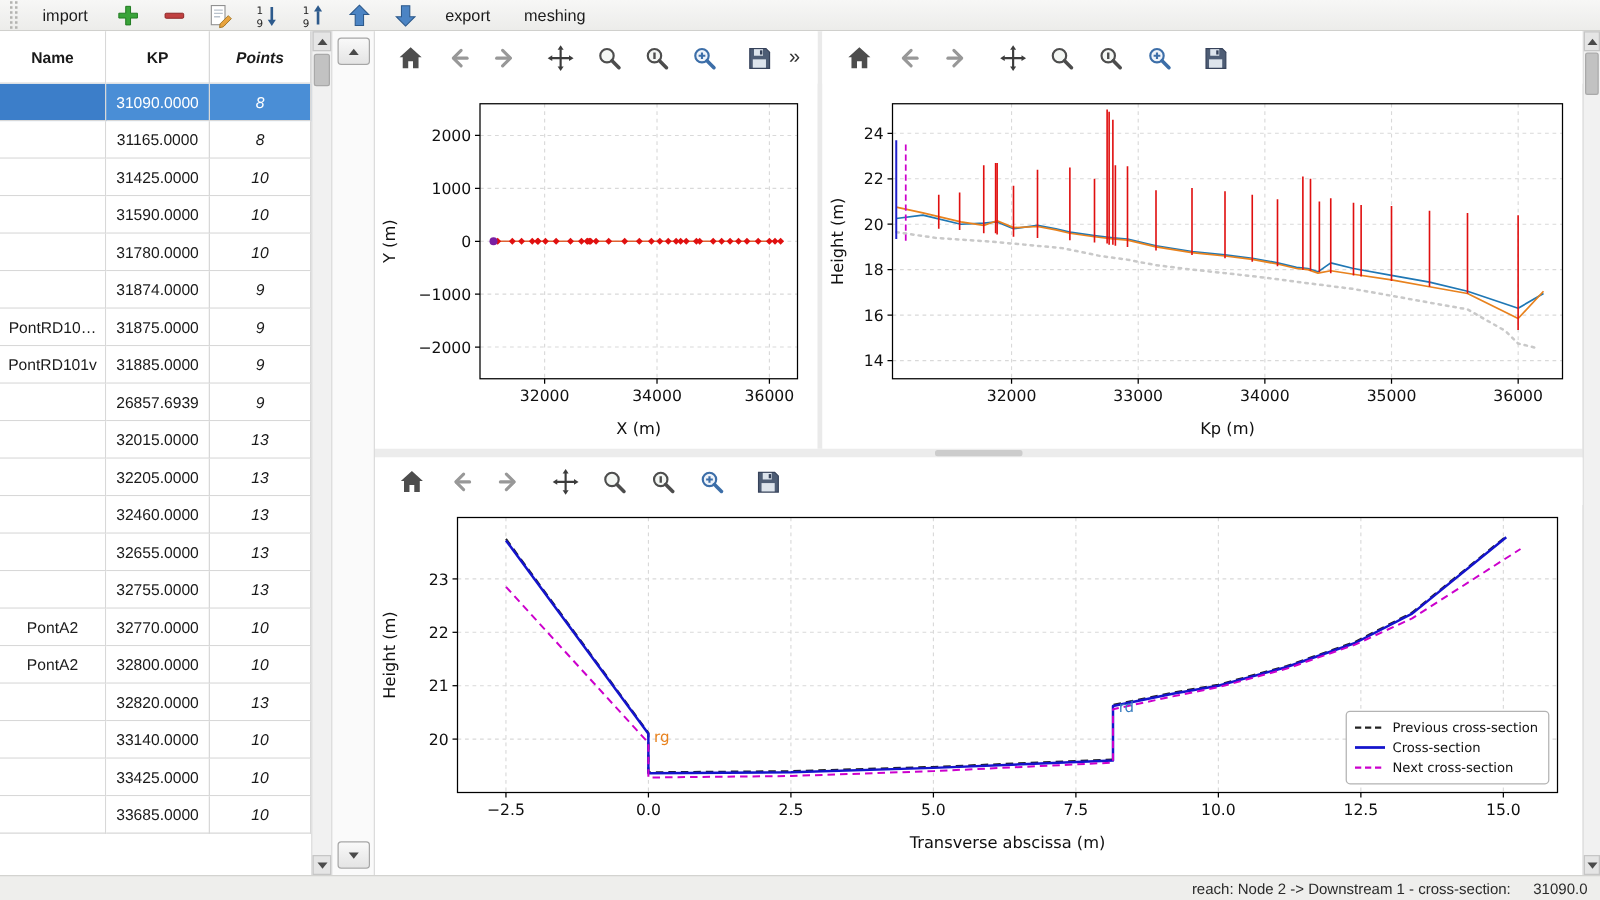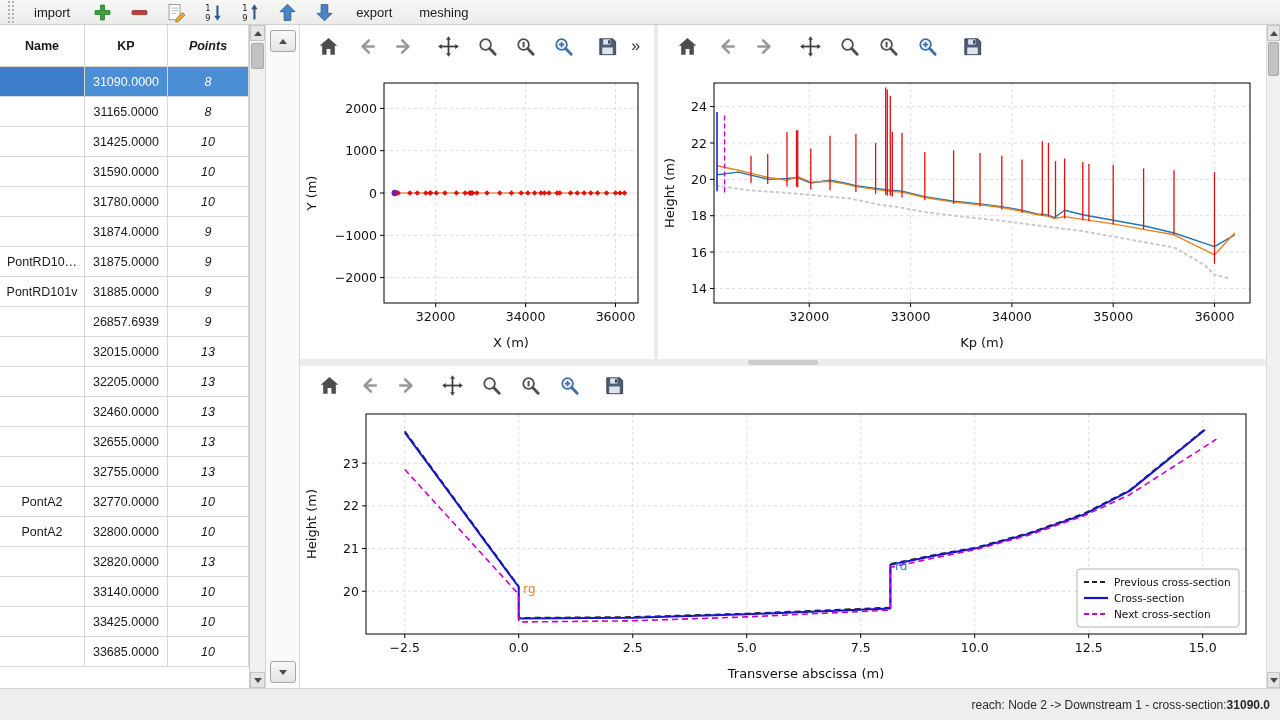--- a/index.html
+++ b/index.html
@@ -60,22 +60,22 @@
   .chart{flex:1;overflow:hidden;}
 
   svg text.tick{font:12.5px "DejaVu Sans",sans-serif;fill:#111;}
   svg text.axlabel{font:13px "DejaVu Sans",sans-serif;fill:#111;}
   svg text.ann{font:12px "DejaVu Sans",sans-serif;}
   svg text.leg{font:10.5px "DejaVu Sans",sans-serif;fill:#111;}
 
   .right-scroll{width:14px;background:#f1f1f1;border-left:1px solid #dcdcdc;display:flex;flex-direction:column;flex:0 0 14px;}
   .right-scroll .sb-thumb2{height:34px;background:#c2c2c2;border:1px solid #a9a9a9;border-radius:2px;margin:1px;}
 
-  .status-bar{height:32px;background:#eeeeec;border-top:1px solid #d3d3d0;display:flex;align-items:center;justify-content:flex-end;padding:0 10px;font-size:12px;color:#2a2a2a;flex:0 0 auto;}
-  .status-bar b{font-weight:bold;margin-left:0;}
+  .status-bar{height:20px;background:#eeeeec;border-top:1px solid #d3d3d0;display:flex;align-items:center;justify-content:flex-end;padding:0 10px;font-size:12px;color:#2a2a2a;flex:0 0 auto;}
+  .status-bar b{font-weight:normal;margin-left:18px;}
 </style>
 </head>
 <body>
 
 <div class="app">
 
   <div class="top-toolbar">
     <div class="grip"></div>
     <button class="txt-btn">import</button>
     <button class="icon-btn">

